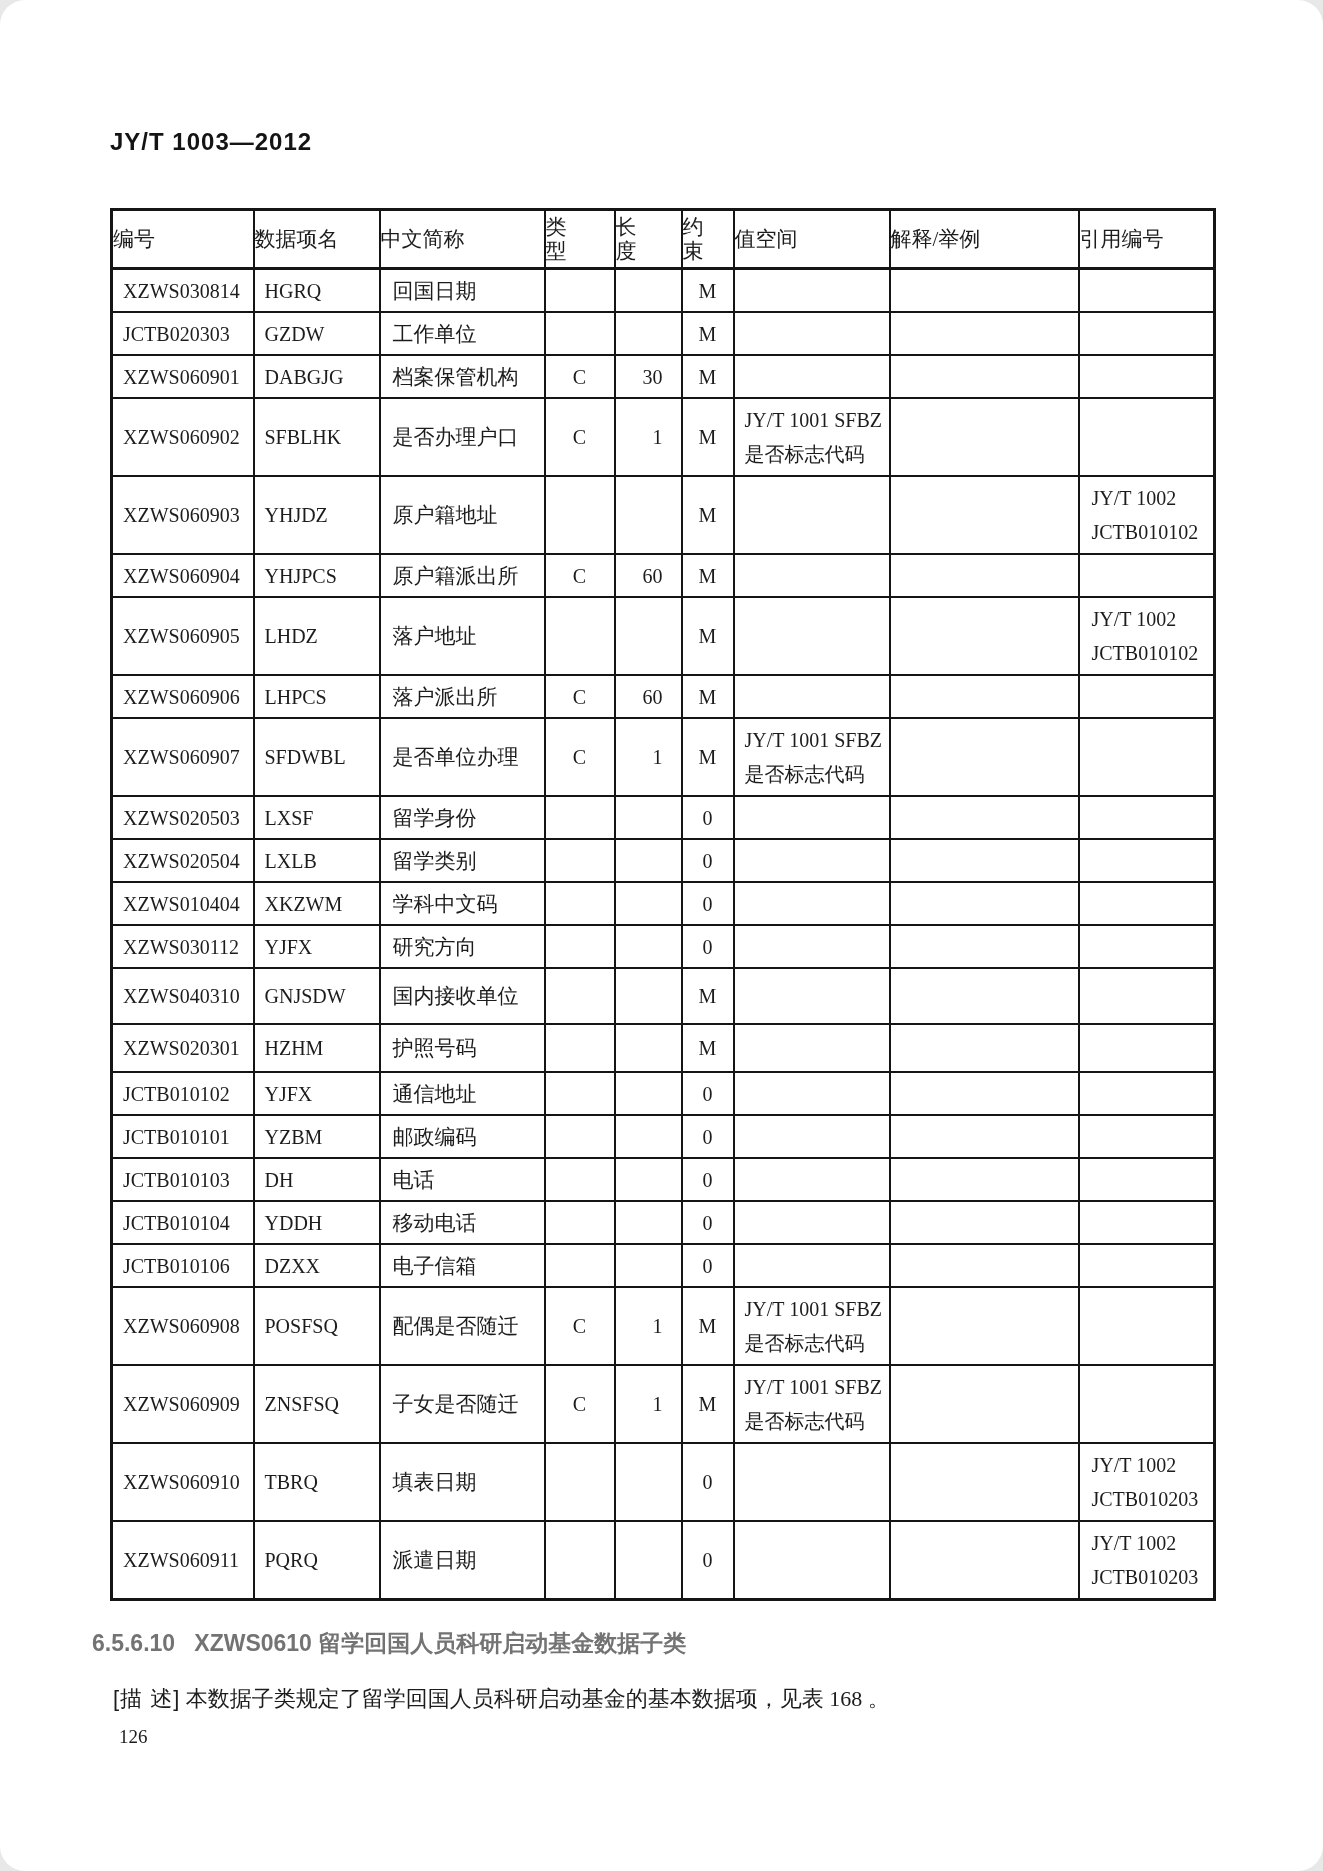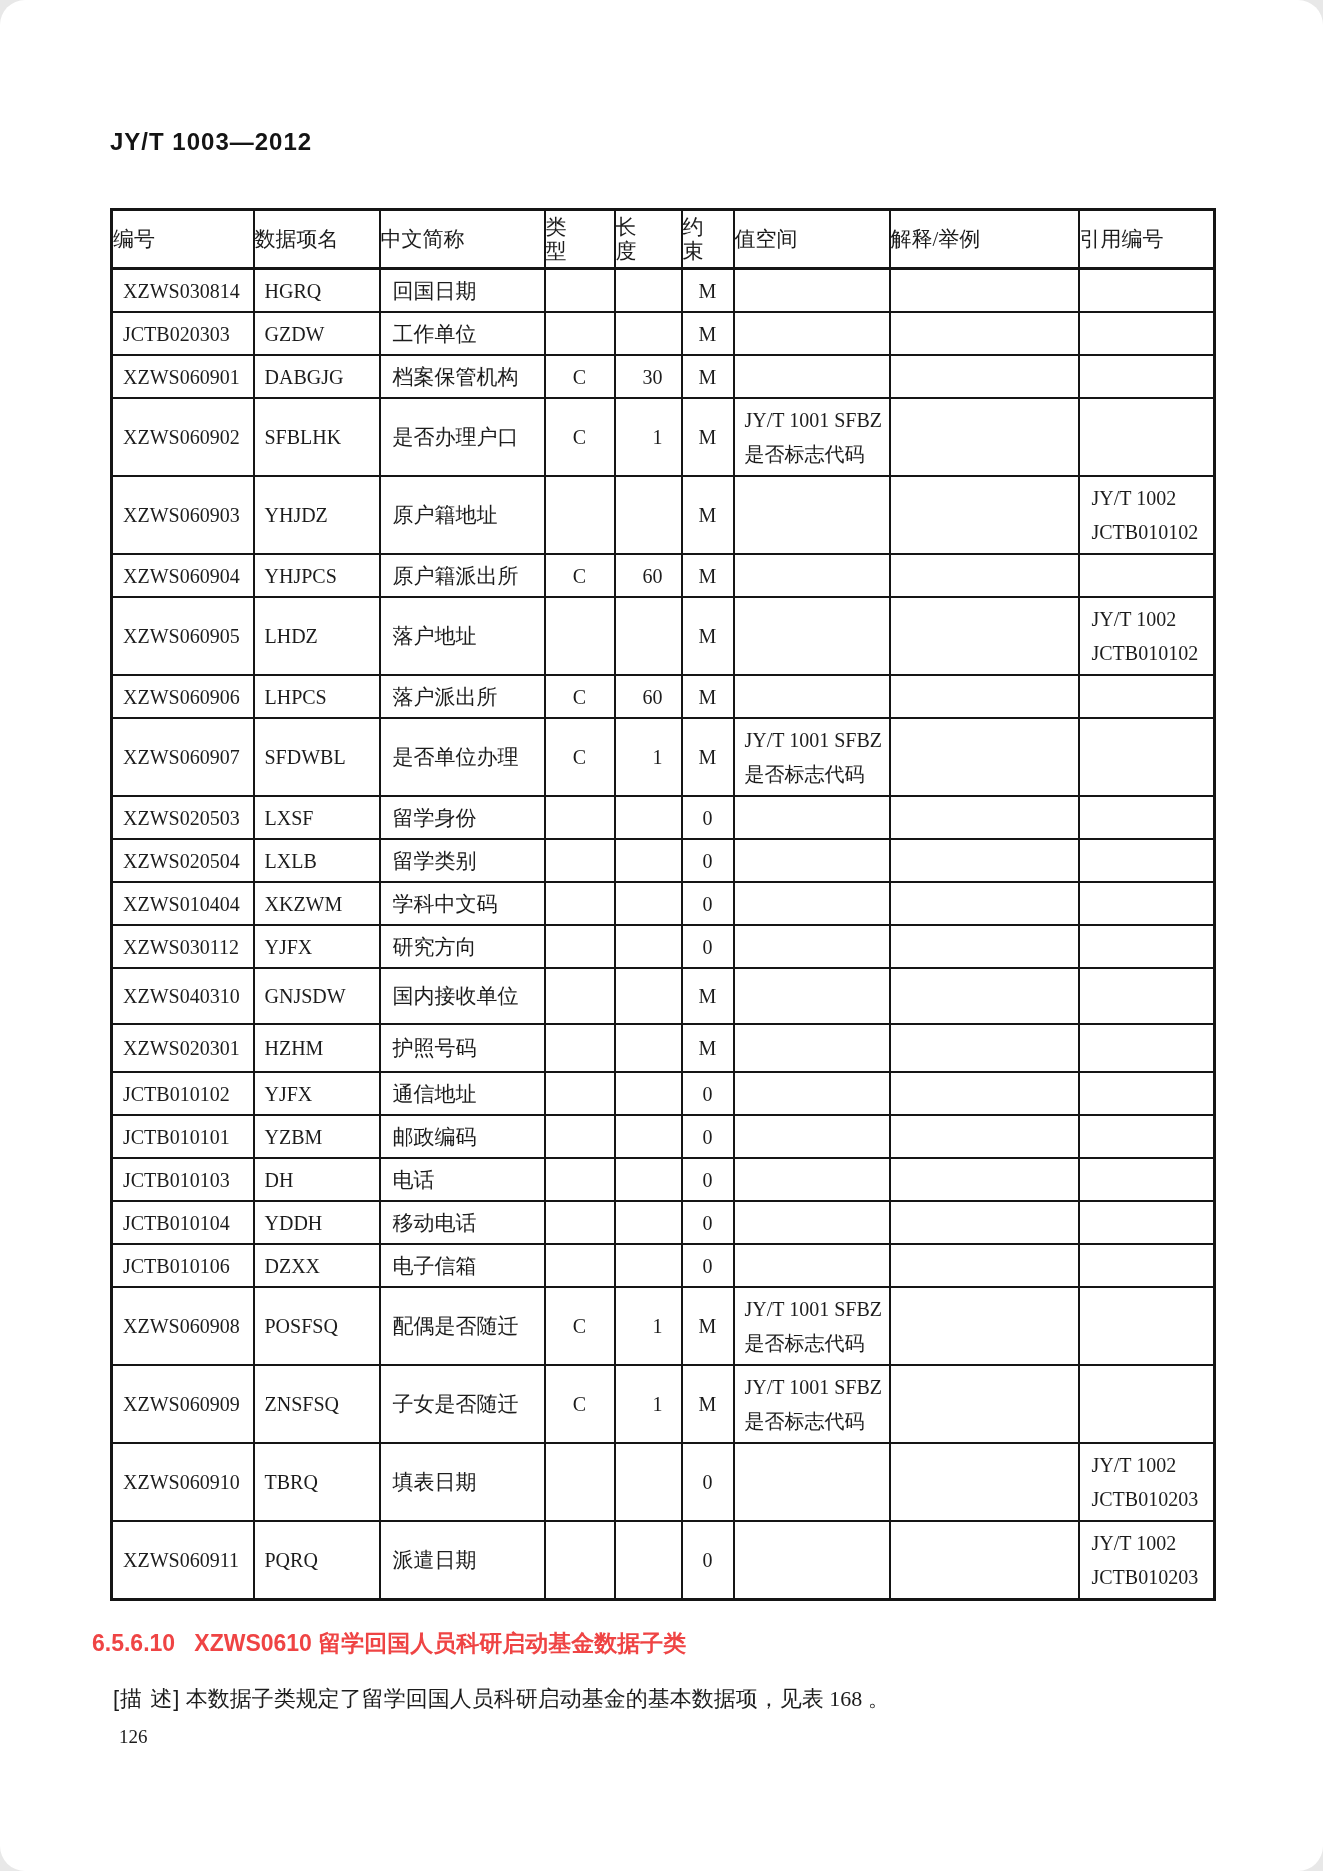--- a/index.html
+++ b/index.html
@@ -46,21 +46,21 @@
   td.cell-cn-abbr      { text-align:left;  padding-left:12px; font-size:21px; }
   td.cell-type         { text-align:center; }
   td.cell-length       { text-align:right; padding-right:18px; }
   td.cell-constraint   { text-align:center; }
   td.cell-value-space  { text-align:left;  padding-left:10px; }
   td.cell-explanation  { text-align:left;  padding-left:10px; }
   td.cell-ref-number   { text-align:left;  padding-left:12px; }
   .section-heading {
     position:absolute; left:92px; top:1628px;
     font-family:"Liberation Sans","DejaVu Sans",sans-serif;
-    font-weight:700; font-size:23px; color:#ef4444;
+    font-weight:700; font-size:23px; color:#737373;
     white-space:pre;
   }
   .description {
     position:absolute; left:113px; top:1684px;
     font-size:22px; white-space:pre;
   }
   .description .desc-label {
     font-family:"Liberation Sans","DejaVu Sans",sans-serif;
     font-weight:400; letter-spacing:1px;
   }

